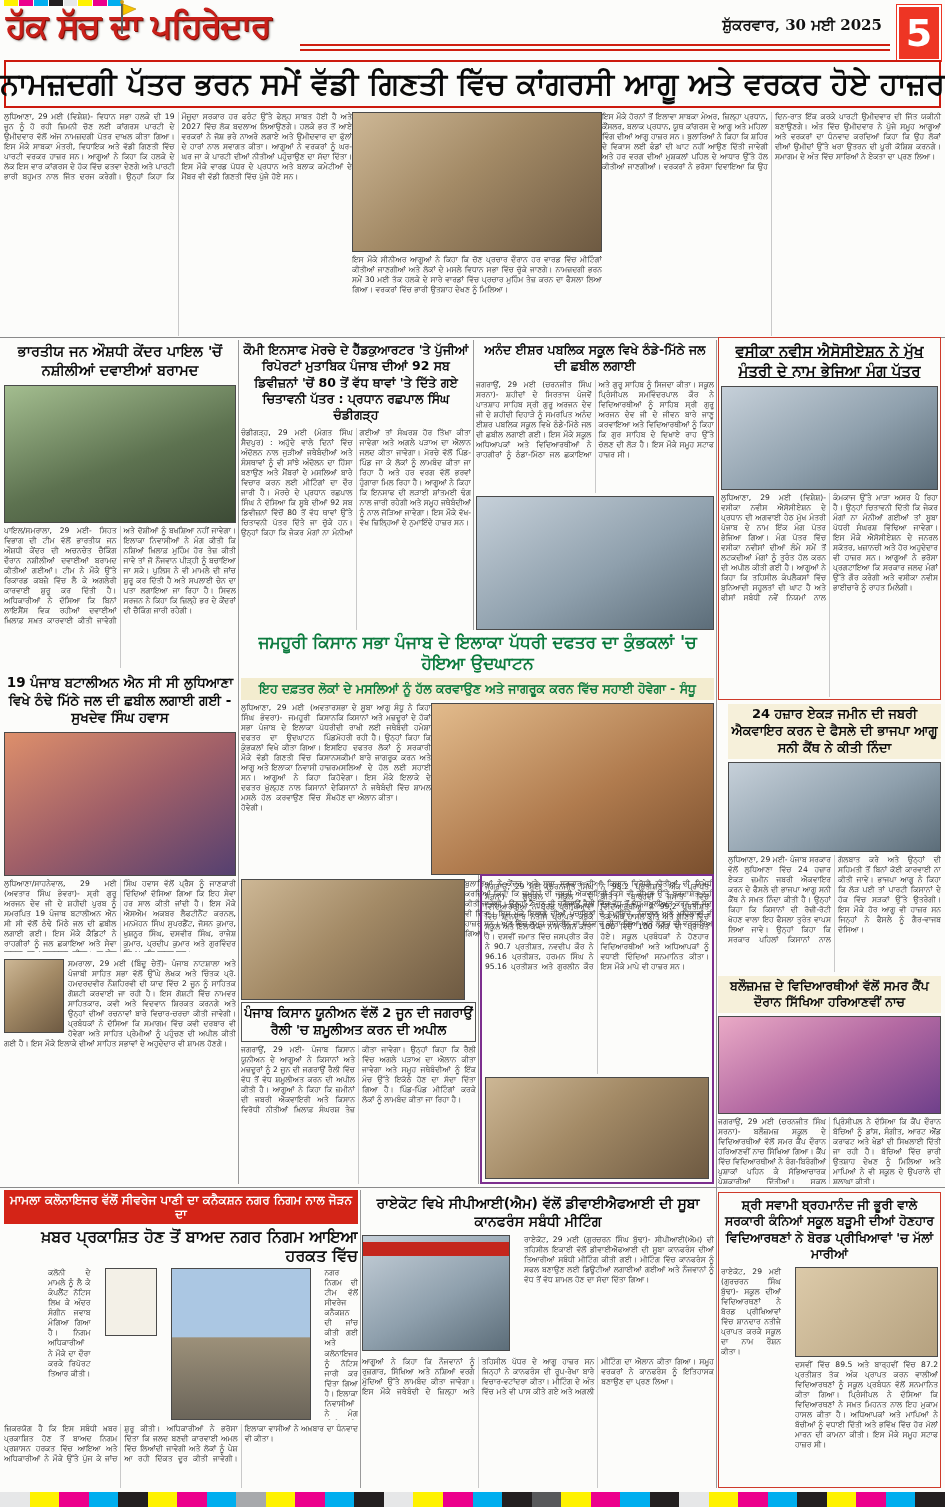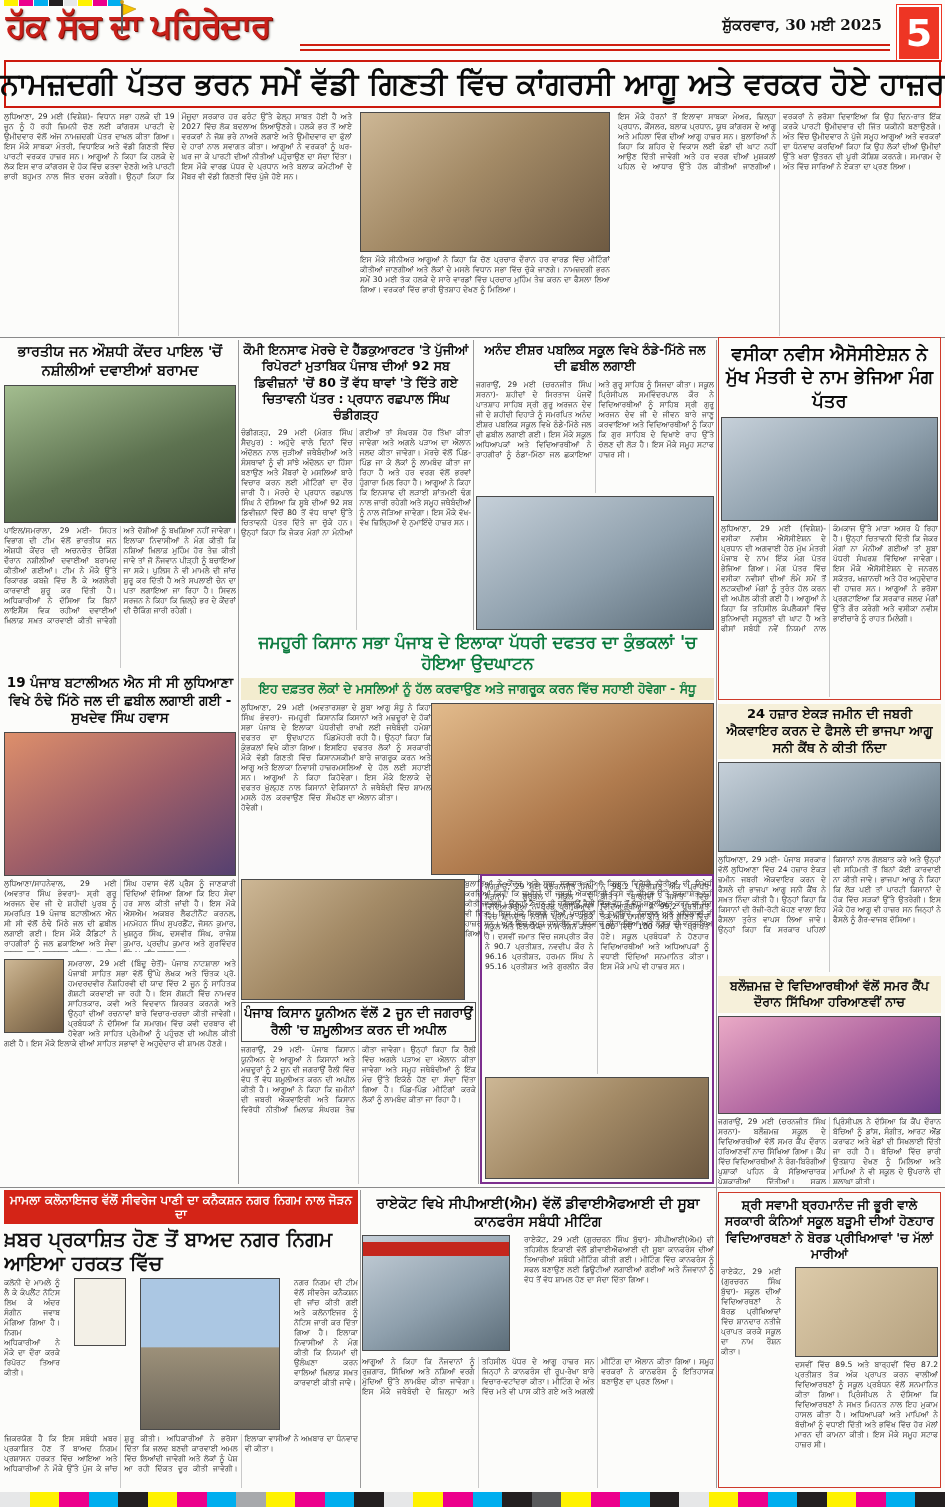--- a/index.html
+++ b/index.html
@@ -23,21 +23,21 @@
   .reg-strip{display:flex;gap:1px;}
   .reg-top{left:4px;top:0;width:118px;height:6px;}
   .reg-top .sw{flex:1;height:6px;}
   .bottom-bar{left:0;top:1492px;width:945px;height:15px;display:flex;}
   .bottom-bar .sw{flex:1;height:15px;}
 
   
   .headline-box{left:4px;top:60px;width:937px;height:48px;border:2px solid #cc1a0e;
                 display:flex;align-items:center;justify-content:center;}
   .headline-box span{font-size:30px;font-weight:900;color:#0a0a0a;white-space:nowrap;}
-  .lead-story{left:4px;top:112px;width:937px;height:224px;display:flex;gap:8px;}
+  .lead-story{left:4px;top:112px;width:937px;height:224px;display:flex;gap:0;}
   .lead-colL{width:348px;}
   .lead-colC{width:250px;display:flex;flex-direction:column;}
   .lead-colR{flex:1;}
 
   
   .a-head{font-weight:bold;text-align:center;line-height:1.3;color:#0a0a0a;padding:2px 2px;}
   .body-txt{font-size:7.6px;line-height:1.32;text-align:justify;color:#222;}
   .cols2{column-count:2;column-gap:7px;column-rule:1px solid #c9c9c9;}
   .cols3{column-count:3;column-gap:7px;column-rule:1px solid #c9c9c9;}
   .ph{border:1px solid #4a4a4a;position:relative;overflow:hidden;flex:0 0 auto;}
@@ -62,27 +62,27 @@
   .b-ncc{left:4px;top:672px;width:232px;height:280px;}
   .b-nosh{left:4px;top:956px;width:232px;height:228px;}
   .green-sec{left:241px;top:632px;width:473px;height:368px;}
   .gs-head{font-size:17px;font-weight:900;color:#0b7a3d;text-align:center;line-height:1.25;}
   .gs-sub{background:#f3eccf;color:#0b7a3d;font-weight:bold;font-size:12.5px;text-align:center;padding:3px 2px;margin:3px 0;}
   .gs-row{display:flex;overflow:hidden;}
   .b-kunion{left:241px;top:1002px;width:235px;height:182px;}
   .ku-headbox{border:1px solid #555;padding:2px;}
   .b-gurukul{left:480px;top:874px;width:234px;height:310px;border:2px solid #7c2f8e;padding:3px;}
   .gk-head{color:#4b1f5e;}
-  .b-kainth{left:718px;top:704px;width:223px;height:268px;}
+  .b-kainth{left:718px;top:704px;width:223px;height:268px;padding-left:10px;}
   .b-bloss{left:718px;top:976px;width:223px;height:208px;}
 
   
   .b-nigam{left:4px;top:1190px;width:354px;height:298px;}
   .kicker{background:#d42417;color:#fff;font-weight:bold;font-size:12px;text-align:center;padding:3px 2px;}
-  .nigam-head{font-size:20px;font-weight:900;text-align:left;line-height:1.2;padding:3px 0;}
+  .nigam-head{font-size:16px;font-weight:900;text-align:right;line-height:1.2;padding:3px 0;}
   .nigam-row{display:flex;gap:14px;overflow:hidden;}
   .b-cpim{left:362px;top:1192px;width:352px;height:296px;}
   .b-swami{left:718px;top:1192px;width:223px;height:296px;border:1px solid #cf3a2a;padding:2px;}
   .banner{position:absolute;left:0;top:6px;width:100%;height:14px;background:#c4261d;}
 </style>
 </head>
 <body>
 
 <div class="page">
 
@@ -141,21 +141,21 @@
     <div class="body-txt cols2 grow" style="margin-top:3px;">ਚੰਡੀਗੜ੍ਹ, 29 ਮਈ (ਮੰਗਤ ਸਿੰਘ ਸੈਦਪੁਰ) : ਅਹੁੱਦੇ ਵਾਲੇ ਦਿਨਾਂ ਵਿੱਚ ਅੰਦੋਲਨ ਨਾਲ ਜੁੜੀਆਂ ਜਥੇਬੰਦੀਆਂ ਅਤੇ ਸੰਸਥਾਵਾਂ ਨੂੰ ਵੀ ਸਾਂਝੇ ਅੰਦੋਲਨ ਦਾ ਹਿੱਸਾ ਬਣਾਉਣ ਅਤੇ ਮੈਂਬਰਾਂ ਦੇ ਮਸਲਿਆਂ ਬਾਰੇ ਵਿਚਾਰ ਕਰਨ ਲਈ ਮੀਟਿੰਗਾਂ ਦਾ ਦੌਰ ਜਾਰੀ ਹੈ। ਮੋਰਚੇ ਦੇ ਪ੍ਰਧਾਨ ਰਛਪਾਲ ਸਿੰਘ ਨੇ ਦੱਸਿਆ ਕਿ ਸੂਬੇ ਦੀਆਂ 92 ਸਬ ਡਿਵੀਜ਼ਨਾਂ ਵਿੱਚੋਂ 80 ਤੋਂ ਵੱਧ ਥਾਵਾਂ ਉੱਤੇ ਚਿਤਾਵਨੀ ਪੱਤਰ ਦਿੱਤੇ ਜਾ ਚੁੱਕੇ ਹਨ। ਉਨ੍ਹਾਂ ਕਿਹਾ ਕਿ ਜੇਕਰ ਮੰਗਾਂ ਨਾ ਮੰਨੀਆਂ ਗਈਆਂ ਤਾਂ ਸੰਘਰਸ਼ ਹੋਰ ਤਿੱਖਾ ਕੀਤਾ ਜਾਵੇਗਾ ਅਤੇ ਅਗਲੇ ਪੜਾਅ ਦਾ ਐਲਾਨ ਜਲਦ ਕੀਤਾ ਜਾਵੇਗਾ। ਮੋਰਚੇ ਵੱਲੋਂ ਪਿੰਡ-ਪਿੰਡ ਜਾ ਕੇ ਲੋਕਾਂ ਨੂੰ ਲਾਮਬੰਦ ਕੀਤਾ ਜਾ ਰਿਹਾ ਹੈ ਅਤੇ ਹਰ ਵਰਗ ਵੱਲੋਂ ਭਰਵਾਂ ਹੁੰਗਾਰਾ ਮਿਲ ਰਿਹਾ ਹੈ। ਆਗੂਆਂ ਨੇ ਕਿਹਾ ਕਿ ਇਨਸਾਫ ਦੀ ਲੜਾਈ ਸ਼ਾਂਤਮਈ ਢੰਗ ਨਾਲ ਜਾਰੀ ਰਹੇਗੀ ਅਤੇ ਸਮੂਹ ਜਥੇਬੰਦੀਆਂ ਨੂੰ ਨਾਲ ਜੋੜਿਆ ਜਾਵੇਗਾ। ਇਸ ਮੌਕੇ ਵੱਖ-ਵੱਖ ਜ਼ਿਲ੍ਹਿਆਂ ਦੇ ਨੁਮਾਇੰਦੇ ਹਾਜ਼ਰ ਸਨ।</div>
   </div>
 
   <div class="abs col b-anand">
     <div class="a-head" style="font-size:12.5px;">ਅਨੰਦ ਈਸ਼ਰ ਪਬਲਿਕ ਸਕੂਲ ਵਿਖੇ ਠੰਡੇ-ਮਿੱਠੇ ਜਲ ਦੀ ਛਬੀਲ ਲਗਾਈ</div>
     <div class="body-txt cols2 grow" style="margin-top:3px;">ਜਗਰਾਉਂ, 29 ਮਈ (ਚਰਨਜੀਤ ਸਿੰਘ ਸਰਨਾ)- ਸ਼ਹੀਦਾਂ ਦੇ ਸਿਰਤਾਜ ਪੰਜਵੇਂ ਪਾਤਸ਼ਾਹ ਸਾਹਿਬ ਸ੍ਰੀ ਗੁਰੂ ਅਰਜਨ ਦੇਵ ਜੀ ਦੇ ਸ਼ਹੀਦੀ ਦਿਹਾੜੇ ਨੂੰ ਸਮਰਪਿਤ ਅਨੰਦ ਈਸ਼ਰ ਪਬਲਿਕ ਸਕੂਲ ਵਿਖੇ ਠੰਡੇ-ਮਿੱਠੇ ਜਲ ਦੀ ਛਬੀਲ ਲਗਾਈ ਗਈ। ਇਸ ਮੌਕੇ ਸਕੂਲ ਅਧਿਆਪਕਾਂ ਅਤੇ ਵਿਦਿਆਰਥੀਆਂ ਨੇ ਰਾਹਗੀਰਾਂ ਨੂੰ ਠੰਡਾ-ਮਿੱਠਾ ਜਲ ਛਕਾਇਆ ਅਤੇ ਗੁਰੂ ਸਾਹਿਬ ਨੂੰ ਸਿਜਦਾ ਕੀਤਾ। ਸਕੂਲ ਪ੍ਰਿੰਸੀਪਲ ਸਮਵਿੰਦਰਪਾਲ ਕੌਰ ਨੇ ਵਿਦਿਆਰਥੀਆਂ ਨੂੰ ਸਾਹਿਬ ਸ੍ਰੀ ਗੁਰੂ ਅਰਜਨ ਦੇਵ ਜੀ ਦੇ ਜੀਵਨ ਬਾਰੇ ਜਾਣੂ ਕਰਵਾਇਆ ਅਤੇ ਵਿਦਿਆਰਥੀਆਂ ਨੂੰ ਕਿਹਾ ਕਿ ਗੁਰ ਸਾਹਿਬ ਦੇ ਦਿਖਾਏ ਰਾਹ ਉੱਤੇ ਚੱਲਣ ਦੀ ਲੋੜ ਹੈ। ਇਸ ਮੌਕੇ ਸਮੂਹ ਸਟਾਫ ਹਾਜ਼ਰ ਸੀ।</div>
     <div class="ph g-cool" style="height:132px;margin-top:3px;"></div>
   </div>
 
   <div class="abs col b-wasika">
-    <div class="a-head" style="font-size:18px;">ਵਸੀਕਾ ਨਵੀਸ ਐਸੋਸੀਏਸ਼ਨ ਨੇ ਮੁੱਖ ਮੰਤਰੀ ਦੇ ਨਾਮ ਭੇਜਿਆ ਮੰਗ ਪੱਤਰ</div>
+    <div class="a-head" style="font-size:15px;text-decoration:underline;">ਵਸੀਕਾ ਨਵੀਸ ਐਸੋਸੀਏਸ਼ਨ ਨੇ ਮੁੱਖ ਮੰਤਰੀ ਦੇ ਨਾਮ ਭੇਜਿਆ ਮੰਗ ਪੱਤਰ</div>
     <div class="ph g-cool" style="height:102px;margin:3px 0;"></div>
     <div class="body-txt cols2 grow">ਲੁਧਿਆਣਾ, 29 ਮਈ (ਵਿਸ਼ੇਸ਼)- ਵਸੀਕਾ ਨਵੀਸ ਐਸੋਸੀਏਸ਼ਨ ਦੇ ਪ੍ਰਧਾਨ ਦੀ ਅਗਵਾਈ ਹੇਠ ਮੁੱਖ ਮੰਤਰੀ ਪੰਜਾਬ ਦੇ ਨਾਮ ਇੱਕ ਮੰਗ ਪੱਤਰ ਭੇਜਿਆ ਗਿਆ। ਮੰਗ ਪੱਤਰ ਵਿੱਚ ਵਸੀਕਾ ਨਵੀਸਾਂ ਦੀਆਂ ਲੰਮੇ ਸਮੇਂ ਤੋਂ ਲਟਕਦੀਆਂ ਮੰਗਾਂ ਨੂੰ ਤੁਰੰਤ ਹੱਲ ਕਰਨ ਦੀ ਅਪੀਲ ਕੀਤੀ ਗਈ ਹੈ। ਆਗੂਆਂ ਨੇ ਕਿਹਾ ਕਿ ਤਹਿਸੀਲ ਕੰਪਲੈਕਸਾਂ ਵਿੱਚ ਬੁਨਿਆਦੀ ਸਹੂਲਤਾਂ ਦੀ ਘਾਟ ਹੈ ਅਤੇ ਫੀਸਾਂ ਸਬੰਧੀ ਨਵੇਂ ਨਿਯਮਾਂ ਨਾਲ ਕੰਮਕਾਜ ਉੱਤੇ ਮਾੜਾ ਅਸਰ ਪੈ ਰਿਹਾ ਹੈ। ਉਨ੍ਹਾਂ ਚਿਤਾਵਨੀ ਦਿੱਤੀ ਕਿ ਜੇਕਰ ਮੰਗਾਂ ਨਾ ਮੰਨੀਆਂ ਗਈਆਂ ਤਾਂ ਸੂਬਾ ਪੱਧਰੀ ਸੰਘਰਸ਼ ਵਿੱਢਿਆ ਜਾਵੇਗਾ। ਇਸ ਮੌਕੇ ਐਸੋਸੀਏਸ਼ਨ ਦੇ ਜਨਰਲ ਸਕੱਤਰ, ਖਜ਼ਾਨਚੀ ਅਤੇ ਹੋਰ ਅਹੁਦੇਦਾਰ ਵੀ ਹਾਜ਼ਰ ਸਨ। ਆਗੂਆਂ ਨੇ ਭਰੋਸਾ ਪ੍ਰਗਟਾਇਆ ਕਿ ਸਰਕਾਰ ਜਲਦ ਮੰਗਾਂ ਉੱਤੇ ਗੌਰ ਕਰੇਗੀ ਅਤੇ ਵਸੀਕਾ ਨਵੀਸ ਭਾਈਚਾਰੇ ਨੂੰ ਰਾਹਤ ਮਿਲੇਗੀ।</div>
   </div>
 
   <div class="abs col green-sec">
     <div class="gs-head">ਜਮਹੂਰੀ ਕਿਸਾਨ ਸਭਾ ਪੰਜਾਬ ਦੇ ਇਲਾਕਾ ਪੱਧਰੀ ਦਫਤਰ ਦਾ ਕੁੰਭਕਲਾਂ 'ਚ ਹੋਇਆ ਉਦਘਾਟਨ</div>
     <div class="gs-sub">ਇਹ ਦਫ਼ਤਰ ਲੋਕਾਂ ਦੇ ਮਸਲਿਆਂ ਨੂੰ ਹੱਲ ਕਰਵਾਉਣ ਅਤੇ ਜਾਗਰੂਕ ਕਰਨ ਵਿੱਚ ਸਹਾਈ ਹੋਵੇਗਾ - ਸੰਧੂ</div>
     <div class="gs-row" style="height:172px;">
       <div class="body-txt" style="width:95px;">ਲੁਧਿਆਣਾ, 29 ਮਈ (ਅਵਤਾਰ ਸਿੰਘ ਭੰਵਰਾ)- ਜਮਹੂਰੀ ਕਿਸਾਨ ਸਭਾ ਪੰਜਾਬ ਦੇ ਇਲਾਕਾ ਪੱਧਰੀ ਦਫਤਰ ਦਾ ਉਦਘਾਟਨ ਪਿੰਡ ਕੁੰਭਕਲਾਂ ਵਿਖੇ ਕੀਤਾ ਗਿਆ। ਇਸ ਮੌਕੇ ਵੱਡੀ ਗਿਣਤੀ ਵਿੱਚ ਕਿਸਾਨ ਆਗੂ ਅਤੇ ਇਲਾਕਾ ਨਿਵਾਸੀ ਹਾਜ਼ਰ ਸਨ। ਆਗੂਆਂ ਨੇ ਕਿਹਾ ਕਿ ਦਫਤਰ ਖੁੱਲ੍ਹਣ ਨਾਲ ਕਿਸਾਨਾਂ ਦੇ ਮਸਲੇ ਹੱਲ ਕਰਵਾਉਣ ਵਿੱਚ ਸੌਖ ਹੋਵੇਗੀ।</div>
       <div class="body-txt" style="width:95px;">ਸਭਾ ਦੇ ਸੂਬਾ ਆਗੂ ਸੰਧੂ ਨੇ ਕਿਹਾ ਕਿ ਕਿਸਾਨਾਂ ਅਤੇ ਮਜ਼ਦੂਰਾਂ ਦੇ ਹੱਕਾਂ ਦੀ ਰਾਖੀ ਲਈ ਜਥੇਬੰਦੀ ਹਮੇਸ਼ਾ ਮੋਹਰੀ ਰਹੀ ਹੈ। ਉਨ੍ਹਾਂ ਕਿਹਾ ਕਿ ਇਹ ਦਫਤਰ ਲੋਕਾਂ ਨੂੰ ਸਰਕਾਰੀ ਸਕੀਮਾਂ ਬਾਰੇ ਜਾਗਰੂਕ ਕਰਨ ਅਤੇ ਮਸਲਿਆਂ ਦੇ ਹੱਲ ਲਈ ਸਹਾਈ ਹੋਵੇਗਾ। ਇਸ ਮੌਕੇ ਇਲਾਕੇ ਦੇ ਕਿਸਾਨਾਂ ਨੇ ਜਥੇਬੰਦੀ ਵਿੱਚ ਸ਼ਾਮਲ ਹੋਣ ਦਾ ਐਲਾਨ ਕੀਤਾ।</div>
@@ -199,21 +199,21 @@
   <div class="abs col b-bloss">
     <div class="a-head cream" style="font-size:12.5px;">ਬਲੌਜ਼ਮਜ਼ ਦੇ ਵਿਦਿਆਰਥੀਆਂ ਵੱਲੋਂ ਸਮਰ ਕੈਂਪ ਦੌਰਾਨ ਸਿੱਖਿਆ ਹਰਿਆਣਵੀਂ ਨਾਚ</div>
     <div class="ph g-pink" style="height:96px;margin:3px 0;"></div>
     <div class="body-txt cols2 grow">ਜਗਰਾਉਂ, 29 ਮਈ (ਚਰਨਜੀਤ ਸਿੰਘ ਸਰਨਾ)- ਬਲੌਜ਼ਮਜ਼ ਸਕੂਲ ਦੇ ਵਿਦਿਆਰਥੀਆਂ ਵੱਲੋਂ ਸਮਰ ਕੈਂਪ ਦੌਰਾਨ ਹਰਿਆਣਵੀਂ ਨਾਚ ਸਿੱਖਿਆ ਗਿਆ। ਕੈਂਪ ਵਿੱਚ ਵਿਦਿਆਰਥੀਆਂ ਨੇ ਰੰਗ-ਬਿਰੰਗੀਆਂ ਪੁਸ਼ਾਕਾਂ ਪਹਿਨ ਕੇ ਸੱਭਿਆਚਾਰਕ ਪੇਸ਼ਕਾਰੀਆਂ ਦਿੱਤੀਆਂ। ਸਕੂਲ ਪ੍ਰਿੰਸੀਪਲ ਨੇ ਦੱਸਿਆ ਕਿ ਕੈਂਪ ਦੌਰਾਨ ਬੱਚਿਆਂ ਨੂੰ ਡਾਂਸ, ਸੰਗੀਤ, ਆਰਟ ਐਂਡ ਕਰਾਫਟ ਅਤੇ ਖੇਡਾਂ ਦੀ ਸਿਖਲਾਈ ਦਿੱਤੀ ਜਾ ਰਹੀ ਹੈ। ਬੱਚਿਆਂ ਵਿੱਚ ਭਾਰੀ ਉਤਸ਼ਾਹ ਦੇਖਣ ਨੂੰ ਮਿਲਿਆ ਅਤੇ ਮਾਪਿਆਂ ਨੇ ਵੀ ਸਕੂਲ ਦੇ ਉਪਰਾਲੇ ਦੀ ਸ਼ਲਾਘਾ ਕੀਤੀ।</div>
   </div>
 
   <div class="abs col b-nigam">
     <div class="kicker">ਮਾਮਲਾ ਕਲੋਨਾਇਜਰ ਵੱਲੋਂ ਸੀਵਰੇਜ ਪਾਣੀ ਦਾ ਕਨੈਕਸ਼ਨ ਨਗਰ ਨਿਗਮ ਨਾਲ ਜੋੜਨ ਦਾ</div>
     <div class="nigam-head">ਖ਼ਬਰ ਪ੍ਰਕਾਸ਼ਿਤ ਹੋਣ ਤੋਂ ਬਾਅਦ ਨਗਰ ਨਿਗਮ ਆਇਆ ਹਰਕਤ ਵਿੱਚ</div>
     <div class="nigam-row" style="height:152px;">
-      <div class="body-txt" style="width:56px;">ਕਲੋਨੀ ਦੇ ਮਾਮਲੇ ਨੂੰ ਲੈ ਕੇ ਕੰਪਲੈਂਟ ਨੋਟਿਸ ਲਿਖ ਕੇ ਅੰਦਰ ਸੰਗੀਨ ਜਵਾਬ ਮੰਗਿਆ ਗਿਆ ਹੈ। ਨਿਗਮ ਅਧਿਕਾਰੀਆਂ ਨੇ ਮੌਕੇ ਦਾ ਦੌਰਾ ਕਰਕੇ ਰਿਪੋਰਟ ਤਿਆਰ ਕੀਤੀ।</div>
+      <div class="body-txt" style="width:56px;margin-left:44px;">ਕਲੋਨੀ ਦੇ ਮਾਮਲੇ ਨੂੰ ਲੈ ਕੇ ਕੰਪਲੈਂਟ ਨੋਟਿਸ ਲਿਖ ਕੇ ਅੰਦਰ ਸੰਗੀਨ ਜਵਾਬ ਮੰਗਿਆ ਗਿਆ ਹੈ। ਨਿਗਮ ਅਧਿਕਾਰੀਆਂ ਨੇ ਮੌਕੇ ਦਾ ਦੌਰਾ ਕਰਕੇ ਰਿਪੋਰਟ ਤਿਆਰ ਕੀਤੀ।</div>
       <div class="ph g-doc" style="width:50px;height:66px;"></div>
       <div class="ph g-gate" style="width:138px;height:150px;"></div>
       <div class="body-txt" style="flex:1;">ਨਗਰ ਨਿਗਮ ਦੀ ਟੀਮ ਵੱਲੋਂ ਸੀਵਰੇਜ ਕਨੈਕਸ਼ਨ ਦੀ ਜਾਂਚ ਕੀਤੀ ਗਈ ਅਤੇ ਕਲੋਨਾਇਜਰ ਨੂੰ ਨੋਟਿਸ ਜਾਰੀ ਕਰ ਦਿੱਤਾ ਗਿਆ ਹੈ। ਇਲਾਕਾ ਨਿਵਾਸੀਆਂ ਨੇ ਮੰਗ ਕੀਤੀ ਕਿ ਨਿਯਮਾਂ ਦੀ ਉਲੰਘਣਾ ਕਰਨ ਵਾਲਿਆਂ ਖ਼ਿਲਾਫ਼ ਸਖ਼ਤ ਕਾਰਵਾਈ ਕੀਤੀ ਜਾਵੇ।</div>
     </div>
     <div class="body-txt cols3 grow" style="margin-top:4px;">ਜ਼ਿਕਰਯੋਗ ਹੈ ਕਿ ਇਸ ਸਬੰਧੀ ਖ਼ਬਰ ਪ੍ਰਕਾਸ਼ਿਤ ਹੋਣ ਤੋਂ ਬਾਅਦ ਨਿਗਮ ਪ੍ਰਸ਼ਾਸਨ ਹਰਕਤ ਵਿੱਚ ਆਇਆ ਅਤੇ ਅਧਿਕਾਰੀਆਂ ਨੇ ਮੌਕੇ ਉੱਤੇ ਪੁੱਜ ਕੇ ਜਾਂਚ ਸ਼ੁਰੂ ਕੀਤੀ। ਅਧਿਕਾਰੀਆਂ ਨੇ ਭਰੋਸਾ ਦਿੱਤਾ ਕਿ ਜਲਦ ਬਣਦੀ ਕਾਰਵਾਈ ਅਮਲ ਵਿੱਚ ਲਿਆਂਦੀ ਜਾਵੇਗੀ ਅਤੇ ਲੋਕਾਂ ਨੂੰ ਪੇਸ਼ ਆ ਰਹੀ ਦਿੱਕਤ ਦੂਰ ਕੀਤੀ ਜਾਵੇਗੀ। ਇਲਾਕਾ ਵਾਸੀਆਂ ਨੇ ਅਖ਼ਬਾਰ ਦਾ ਧੰਨਵਾਦ ਵੀ ਕੀਤਾ।</div>
   </div>
 
   <div class="abs col b-cpim">
     <div class="a-head" style="font-size:14px;">ਰਾਏਕੋਟ ਵਿਖੇ ਸੀਪੀਆਈ(ਐਮ) ਵੱਲੋਂ ਡੀਵਾਈਐਫਆਈ ਦੀ ਸੂਬਾ ਕਾਨਫਰੰਸ ਸਬੰਧੀ ਮੀਟਿੰਗ</div>
     <div class="nigam-row" style="height:118px;margin-top:3px;">

